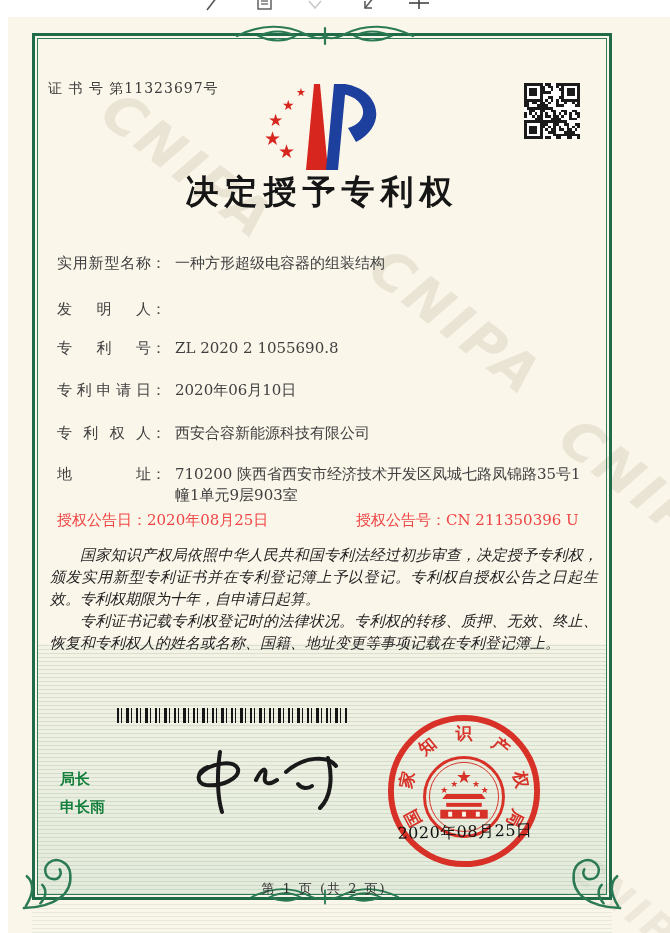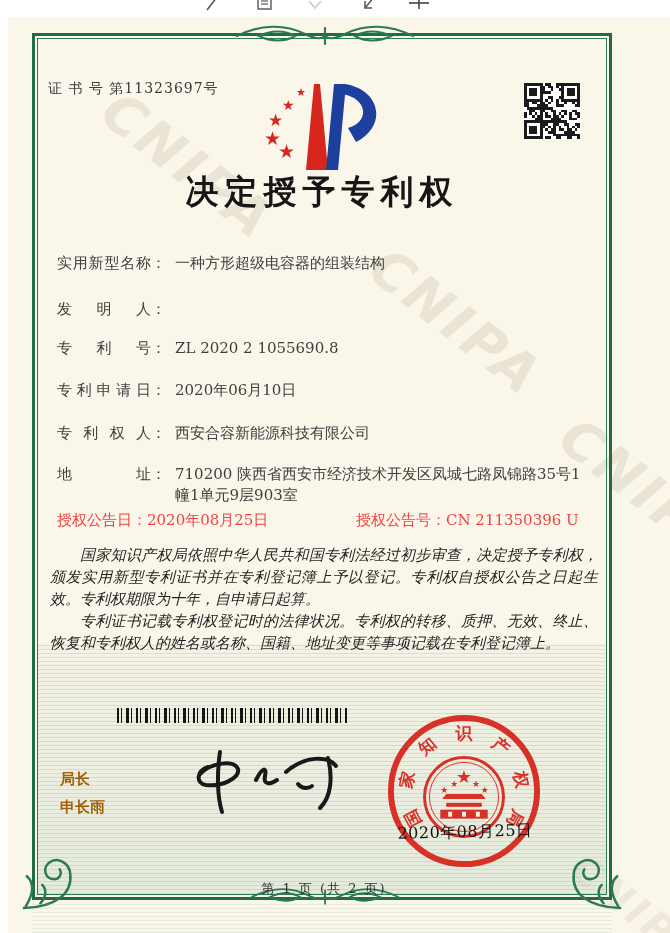--- a/index.html
+++ b/index.html
@@ -72,21 +72,21 @@
   }
   .paras p { margin:0; text-indent:2em; }
   .barcode {
     position:absolute; left:117px; top:708px; width:232px; height:15px; z-index:5;
     background:repeating-linear-gradient(90deg,
       #151515 0 2px, transparent 2px 4px,
       #151515 4px 5px, transparent 5px 9px,
       #151515 9px 12px, transparent 12px 14px,
       #151515 14px 15px, transparent 15px 19px);
   }
-  .signer { position:absolute; left:60px; top:770px; z-index:6; font-family:"DejaVu Sans","Liberation Sans",sans-serif; font-size:15px; font-weight:bold; color:#a16207; }
+  .signer { position:absolute; left:60px; top:770px; z-index:6; font-family:"DejaVu Sans","Liberation Sans",sans-serif; font-size:15px; font-weight:bold; color:#15803d; }
   .signer div { margin-bottom:9px; }
   .signature { position:absolute; left:180px; top:742px; z-index:6; }
   .seal { position:absolute; left:385px; top:712px; width:158px; height:158px; z-index:7; opacity:0.94; }
   .seal-date {
     position:absolute; left:388px; top:822px; width:154px; z-index:8;
     text-align:center; font-size:16px; color:#111; letter-spacing:0.5px; transform:rotate(-1.5deg);
   }
   .page-info { position:absolute; left:244px; top:873px; width:160px; z-index:8; text-align:center; font-size:13px; color:#333; letter-spacing:2px;margin-top:7px; }
   .footer-note {
     position:absolute; left:266px; top:906px; width:200px; z-index:8; text-align:center;

